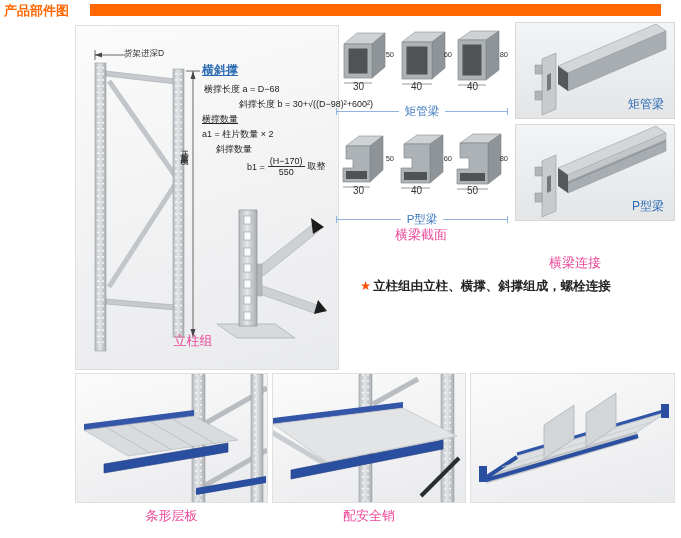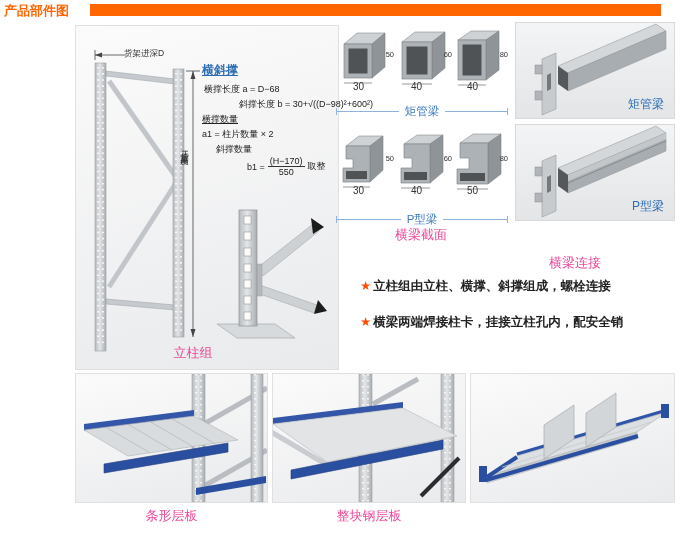--- a/index.html
+++ b/index.html
@@ -105,21 +105,21 @@
       <rect x="38" y="4" width="18" height="116" fill="url(#colg)" stroke="#8e9296" stroke-width="0.7"></rect>
       <rect x="43" y="10" width="7" height="8" fill="#fbfbfb" stroke="#808488" stroke-width="0.5"></rect>
       <rect x="43" y="26" width="7" height="8" fill="#fbfbfb" stroke="#808488" stroke-width="0.5"></rect>
       <rect x="43" y="42" width="7" height="8" fill="#fbfbfb" stroke="#808488" stroke-width="0.5"></rect>
       <rect x="43" y="58" width="7" height="8" fill="#fbfbfb" stroke="#808488" stroke-width="0.5"></rect>
       <rect x="43" y="74" width="7" height="8" fill="#fbfbfb" stroke="#808488" stroke-width="0.5"></rect>
       <rect x="43" y="90" width="7" height="8" fill="#fbfbfb" stroke="#808488" stroke-width="0.5"></rect>
       <rect x="43" y="106" width="7" height="8" fill="#fbfbfb" stroke="#808488" stroke-width="0.5"></rect>
     </svg>
   </div>
-  <span class="caption" style="left:75px;top:344px;width:236px;">立柱组</span>
+  <span class="caption" style="left:75px;top:332px;width:236px;">立柱组</span>
 
   <div class="xsec" style="left:338px;top:28px;">
     <svg width="56" height="62">
       <polygon points="6,16 34,16 47,5 19,5" fill="#ced2d5" stroke="#8a8e92" stroke-width="0.6"></polygon>
       <polygon points="34,16 47,5 47,39 34,50" fill="#8f9498" stroke="#7d8185" stroke-width="0.6"></polygon>
       <rect x="6" y="16" width="28" height="34" fill="#adb2b6" stroke="#83878b" stroke-width="0.7"></rect>
       <rect x="10.5" y="20.5" width="19" height="25" fill="#4f5356"></rect>
       <line x1="6" y1="55" x2="34" y2="55" stroke="#555" stroke-width="0.6"></line>
     </svg>
     <span class="dim-h">50</span>
@@ -220,23 +220,20 @@
       <polygon points="31,52 35,50 35,66 31,68" fill="#74787b"></polygon>
       <rect x="19" y="42" width="7" height="9" fill="#b1b5b9" stroke="#8d9195" stroke-width="0.5"></rect>
       <rect x="19" y="68" width="7" height="9" fill="#b1b5b9" stroke="#8d9195" stroke-width="0.5"></rect>
     </svg>
     <span class="conn-label">P型梁</span>
   </div>
   <span class="caption" style="left:495px;top:226px;width:160px;margin-top:28px;">横梁连接</span>
 
   <div class="note" style="left:360px;top:278px;">
     <span class="star">★</span><span>立柱组由立柱、横撑、斜撑组成，螺栓连接</span>
-  </div>
-  <div class="note" style="left:360px;top:314px;">
-    <span class="star">★</span><span>横梁两端焊接柱卡，挂接立柱孔内，配安全销</span>
   </div>
 
   <div class="panel" style="left:75px;top:373px;width:193px;height:130px;">
     <svg width="191" height="128">
       <line x1="128" y1="50" x2="191" y2="14" stroke="#b9bdc1" stroke-width="5"></line>
       <line x1="128" y1="112" x2="191" y2="76" stroke="#b9bdc1" stroke-width="5"></line>
       <rect x="116" y="0" width="13" height="128" fill="url(#colg)" stroke="#9aa0a4" stroke-width="0.6"></rect>
       <line x1="120" y1="0" x2="120" y2="128" stroke="#fff" stroke-width="1.5" stroke-dasharray="1.5,4.5"></line>
       <line x1="125" y1="0" x2="125" y2="128" stroke="#fff" stroke-width="1.5" stroke-dasharray="1.5,4.5"></line>
       <rect x="175" y="0" width="12" height="128" fill="url(#colg)" stroke="#9aa0a4" stroke-width="0.6"></rect>
@@ -278,15 +275,15 @@
       <line x1="16" y1="103" x2="46" y2="83" stroke="#2b4fa0" stroke-width="4"></line>
       <line x1="31" y1="93" x2="181" y2="48" stroke="#c6c9cc" stroke-width="0.8"></line>
       <rect x="8" y="92" width="8" height="16" fill="#2b4fa0"></rect>
       <rect x="190" y="30" width="8" height="14" fill="#2b4fa0"></rect>
       <polygon points="73,85 103,65 103,31 73,51" fill="#d3d6d9" stroke="#a8acb0" stroke-width="0.7"></polygon>
       <polygon points="115,73 145,53 145,19 115,39" fill="#d3d6d9" stroke="#a8acb0" stroke-width="0.7"></polygon>
     </svg>
   </div>
 
   <span class="caption" style="left:75px;top:507px;width:193px;">条形层板</span>
-  <span class="caption" style="left:272px;top:507px;width:194px;">整块钢层板</span>
+  <span class="caption" style="left:272px;top:507px;width:194px;">配安全销</span>
 
 </div>
 
 </body></html>

